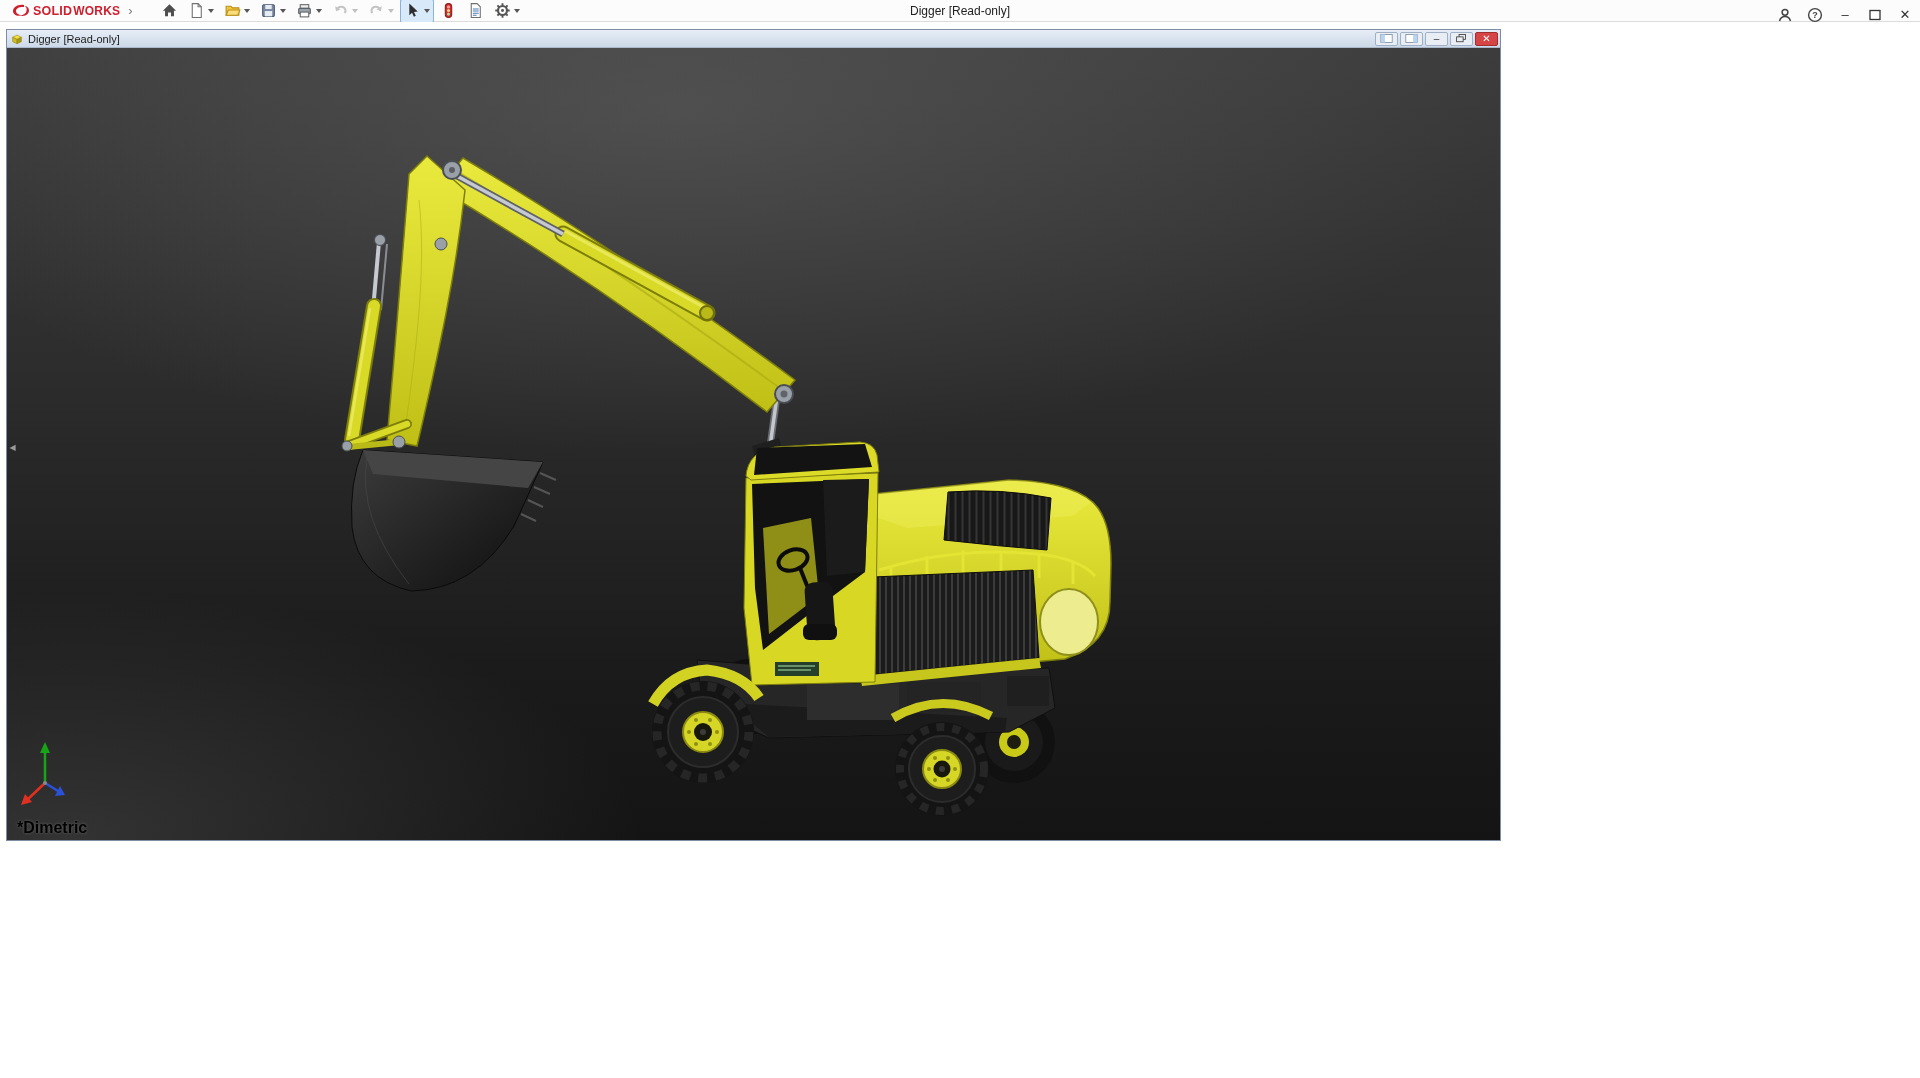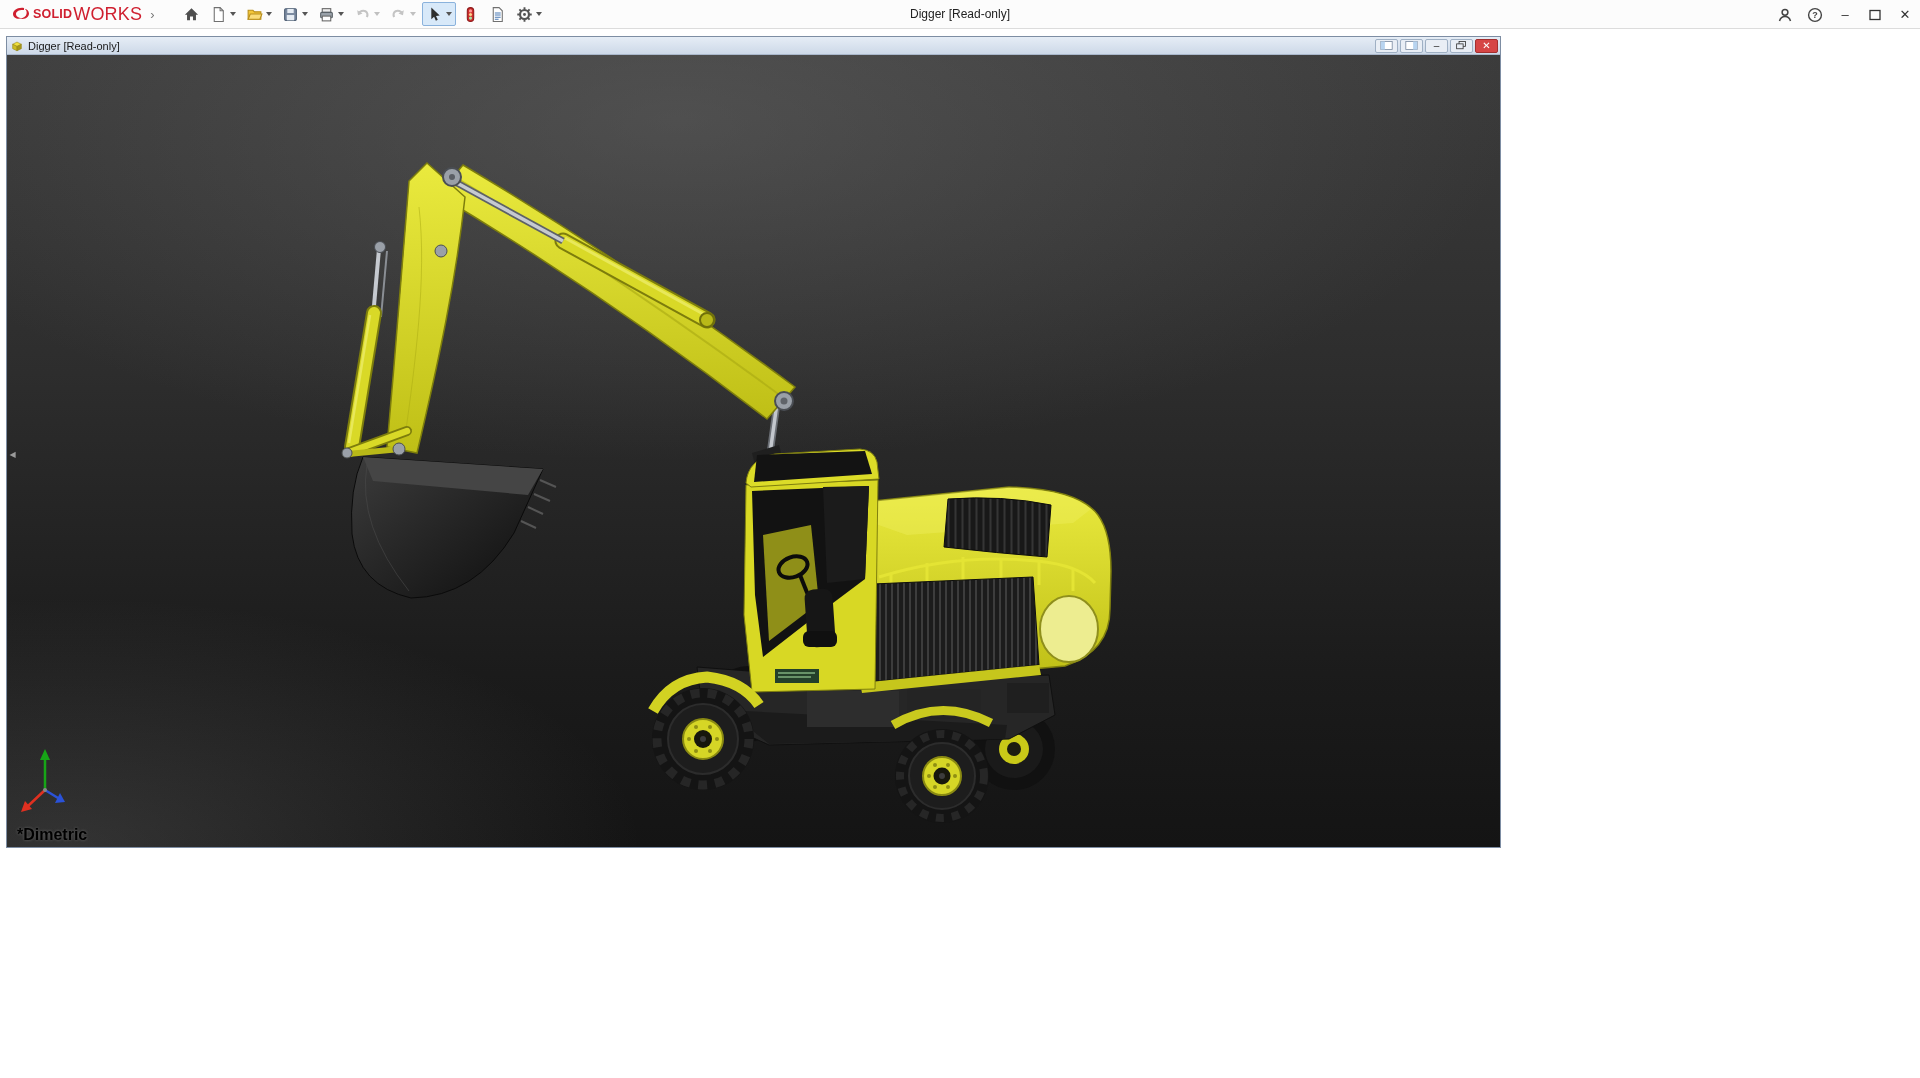--- a/index.html
+++ b/index.html
@@ -1,25 +1,25 @@
 <!DOCTYPE html>
 <html><head>
 <meta charset="utf-8">
 <style>
   * { box-sizing: border-box; margin: 0; padding: 0; }
   html,body { width:1920px; height:1078px; overflow:hidden; background:#fff;
               font-family:"Liberation Sans","DejaVu Sans",sans-serif; }
 
   
-  .titlebar { position:relative; height:29px; background:#fcfcfc;
+  .titlebar { position:relative; height:22px; background:#fcfcfc;
               border-bottom:1px solid #dcdcdc; display:flex; align-items:center; }
   .logo { display:flex; align-items:center; gap:1px; padding-left:10px; }
   .logo svg { width:22px; height:18px; }
   .sw-solid { color:#cf1f2f; font-weight:bold; font-size:12.5px; letter-spacing:.2px; }
-  .sw-works { color:#cf1f2f; font-weight:normal; font-size:18px; letter-spacing:.2px; }
+  .sw-works { color:#cf1f2f; font-weight:bold; font-size:12px; letter-spacing:.2px; }
   .menu-chevron { margin-left:8px; color:#777; font-size:13px; cursor:default; }
   .tb-group { display:flex; align-items:center; margin-left:24px; gap:2px; }
   .tb-btn { height:24px; display:flex; align-items:center; padding:0 3px;
             border:1px solid transparent; border-radius:2px; }
   .tb-btn svg { width:17px; height:17px; }
   .tb-btn.selected { background:#d8e9f9; border-color:#8ab2dc; }
   .caret { width:0; height:0; border-left:3px solid transparent; border-right:3px solid transparent;
            border-top:4px solid #555; margin-left:3px; }
   .tb-btn.disabled .caret { border-top-color:#c0c0c0; }
   .app-title { position:absolute; left:0; right:0; text-align:center; font-size:12px;

